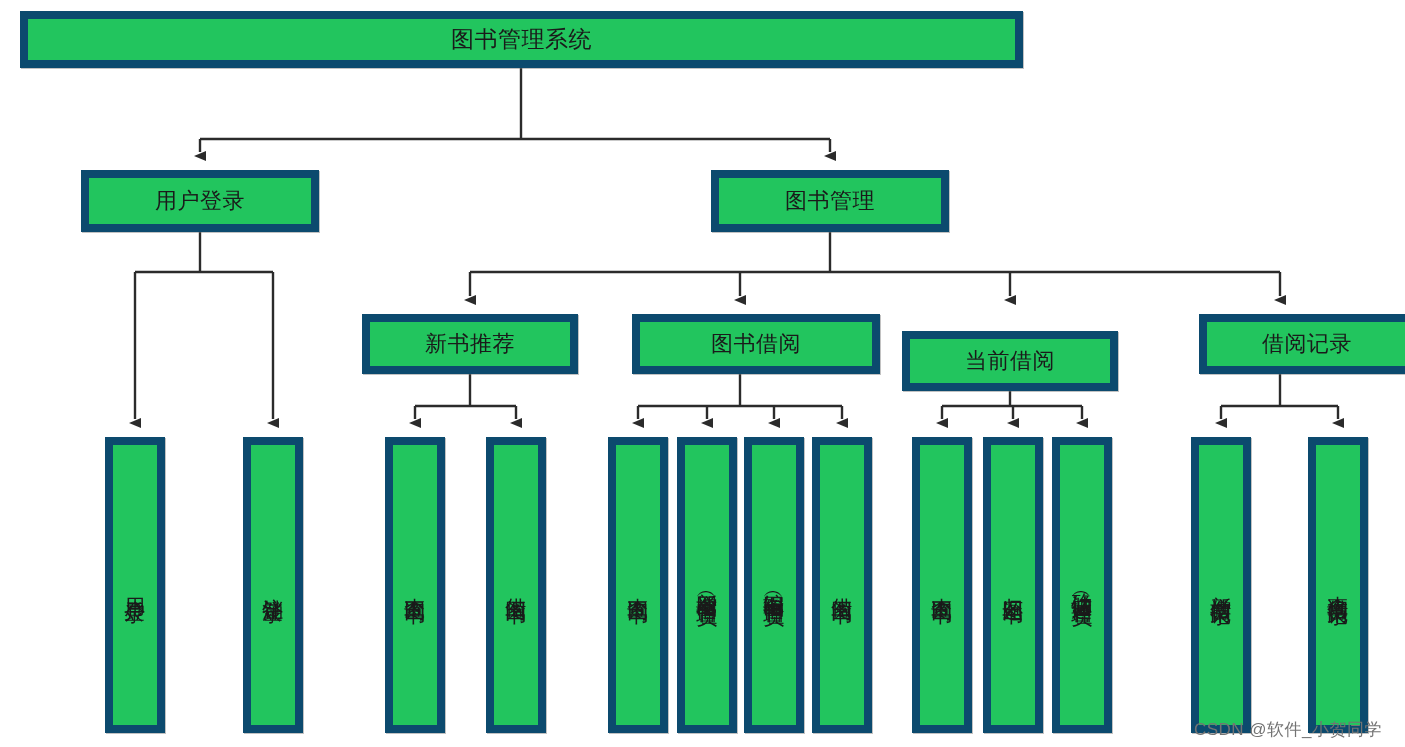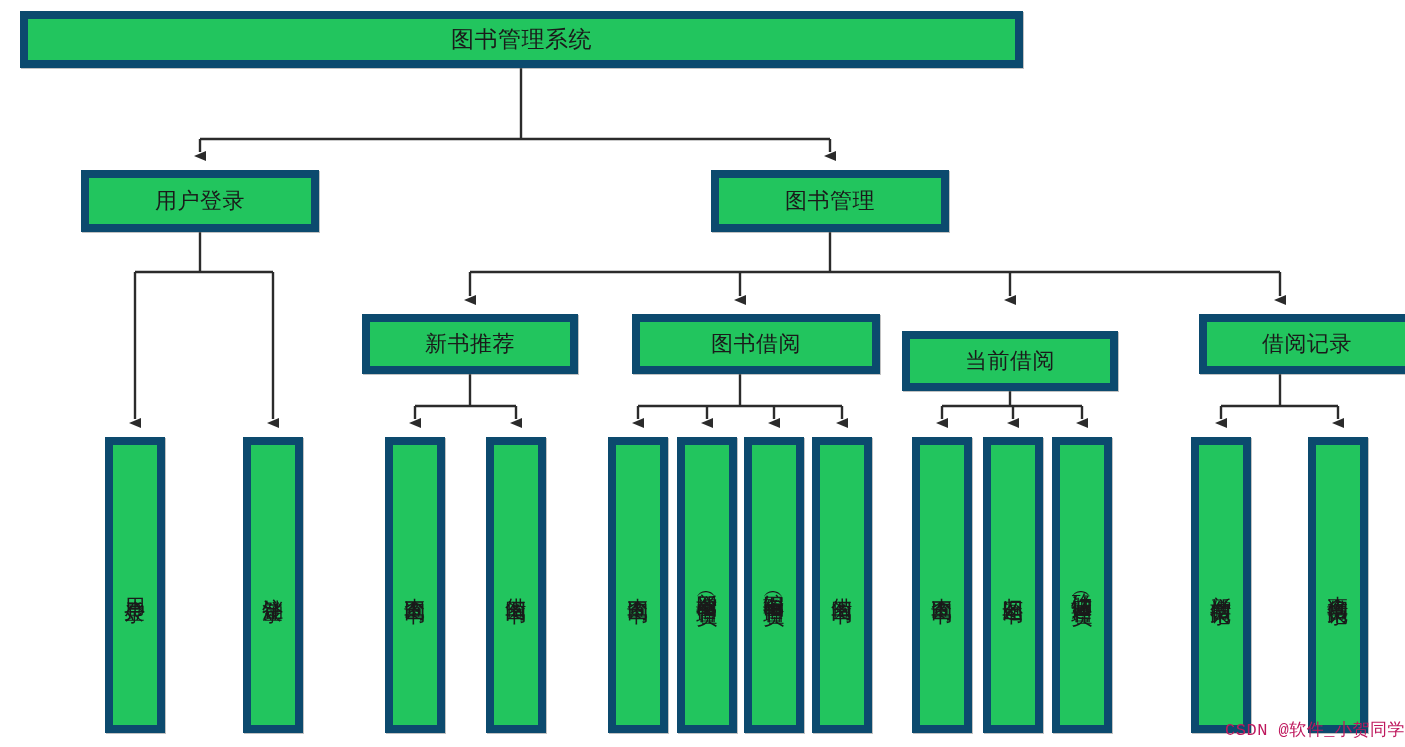--- a/index.html
+++ b/index.html
@@ -60,27 +60,26 @@
     writing-mode: vertical-rl;
     text-orientation: upright;
     font-size: 21px;
     line-height: 1.12;
     letter-spacing: 2px;
     max-height: 100%;
     white-space: nowrap;
   }
   .watermark {
     position: absolute;
-    right: 0;
+    right: 23px;
     bottom: 6px;
     font-size: 17px;
-    color: #be185d;
+    color: #737373;
     letter-spacing: 0.5px;
     white-space: nowrap;
-    font-family: Liberation Mono, monospace;
   }
 </style>
 </head>
 <body>
 
 <div id="diagram-root">
 
   <svg id="edge-layer" width="1405" height="747" viewBox="0 0 1405 747" xmlns="http://www.w3.org/2000/svg">
     <defs>
       <marker id="arrow" markerWidth="10" markerHeight="12" refX="1" refY="6" orient="auto" markerUnits="userSpaceOnUse">

